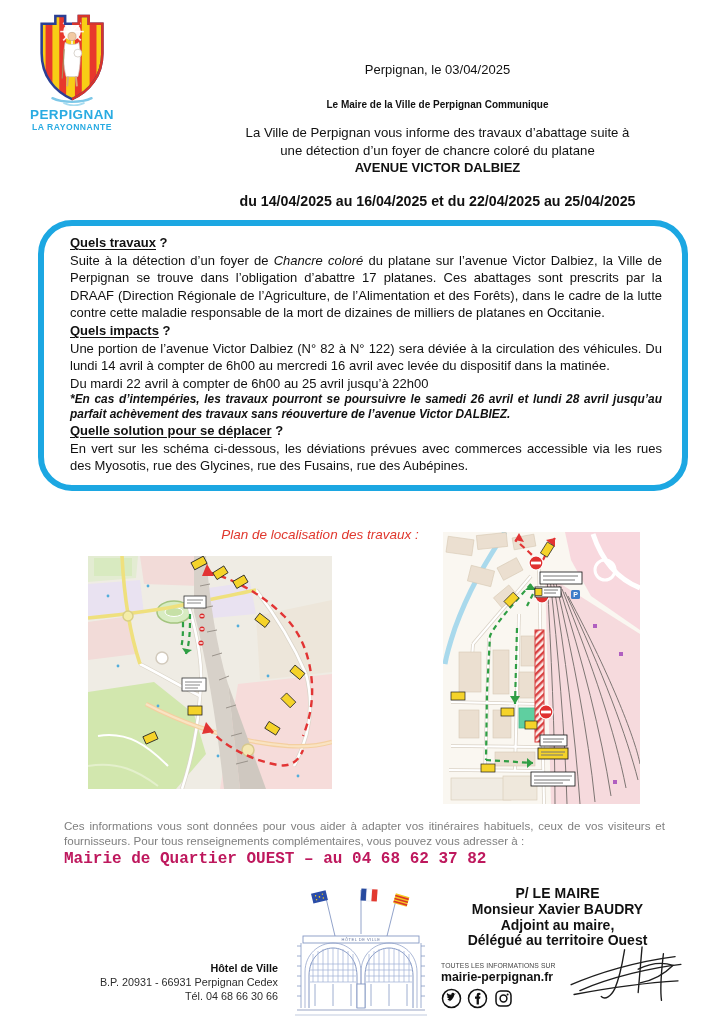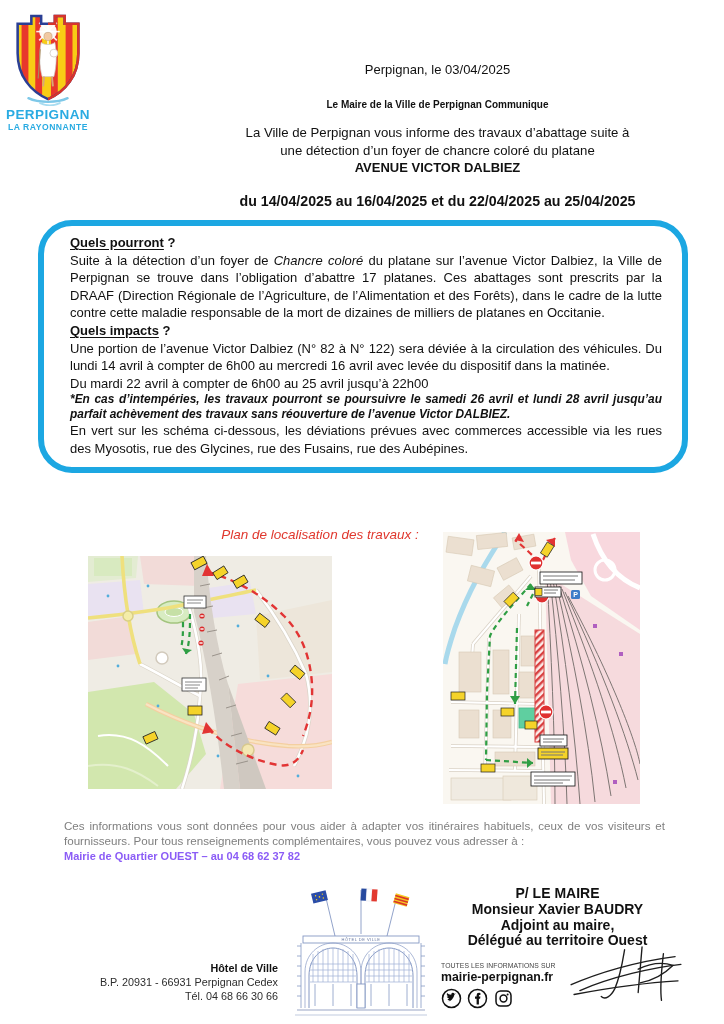--- a/index.html
+++ b/index.html
@@ -1,20 +1,20 @@
 <!DOCTYPE html>
 <html><head>
 <meta charset="utf-8">
 <style>
   html,body{margin:0;padding:0;background:#e8e8e8;}
   .page{position:relative;width:724px;height:1024px;background:#fff;margin:0 auto;
         font-family:"Liberation Sans",sans-serif;color:#111;overflow:hidden;}
   .abs{position:absolute;}
   
-  .logo{left:0;top:12px;width:96px;text-align:center;}
+  .logo{left:24px;top:12px;width:96px;text-align:center;}
   .logo svg{display:block;margin:0 auto;}
   .logo-name{font-size:13.5px;font-weight:bold;color:#29ABE2;letter-spacing:.4px;margin-top:1px;}
   .logo-sub{font-size:8.6px;font-weight:bold;color:#29ABE2;letter-spacing:.5px;}
   
   .dateline{left:180px;top:62px;width:515px;text-align:center;font-size:13px;}
   .comm-title{left:180px;top:99px;width:515px;text-align:center;font-size:10px;font-weight:bold;}
   .intro{left:180px;top:124px;width:515px;text-align:center;font-size:13.2px;line-height:17.6px;}
   .avenue{font-weight:bold;font-size:13px;text-align:center;}
   .dates{left:180px;top:193px;width:515px;text-align:center;font-weight:bold;font-size:14.2px;}
   
@@ -26,21 +26,21 @@
   .notice-box p.short{text-align:left;}
   .notice-box .note{font-size:11.9px;line-height:14.8px;font-style:italic;font-weight:bold;}
   
   .map-caption{left:120px;top:527px;width:400px;text-align:center;color:#E0382E;
                font-style:italic;font-size:13.5px;}
   .map-left{left:88px;top:556px;width:244px;height:233px;}
   .map-right{left:443px;top:532px;width:197px;height:272px;}
   
   .info{left:64px;top:819px;width:601px;}
   .info .g1{color:#7F7F7F;font-size:11.6px;line-height:14.8px;text-align:justify;margin:0;}
-  .info .contact{color:#8b5cf6;font-weight:bold;font-size:11px;margin:1px 0 1px 0;}
+  .info .contact{color:#be185d;font-weight:bold;font-size:16px;margin:1px 0 1px 0;font-family:Liberation Mono, monospace;}
   .info .thanks{color:#3C3C3C;font-style:italic;font-size:11.4px;line-height:14.2px;text-align:justify;margin:0;}
   
   .sig-block{left:440px;top:886px;width:235px;text-align:center;font-weight:bold;
              font-size:14px;line-height:15.8px;}
   .signature-svg{left:566px;top:942px;}
   .web-block{left:441px;top:962px;width:130px;}
   .small-caps{font-size:6.8px;color:#444;letter-spacing:.1px;}
   .site{font-size:12.3px;font-weight:bold;margin-top:1px;}
   .socials{display:flex;gap:5px;margin-top:4px;}
   
@@ -97,26 +97,27 @@
   <div class="abs dateline">Perpignan, le 03/04/2025</div>
   <div class="abs comm-title">Le Maire de la Ville de Perpignan Communique</div>
   <div class="abs intro">
     <div>La Ville de Perpignan vous informe des travaux d’abattage suite à</div>
     <div>une détection d’un foyer de chancre coloré du platane</div>
     <div class="avenue">AVENUE VICTOR DALBIEZ</div>
   </div>
   <div class="abs dates">du 14/04/2025 au 16/04/2025 et du 22/04/2025 au 25/04/2025</div>
 
   <div class="abs notice-box">
-    <h3><span class="u">Quels pourront</span><span> ?</span></h3>
+    <h3><span class="u">Quels travaux</span><span> ?</span></h3>
     <p><span>Suite à la détection d’un foyer de </span><i>Chancre coloré</i><span> du platane sur l’avenue Victor Dalbiez, la Ville de Perpignan se trouve dans l’obligation d’abattre 17 platanes. Ces abattages sont prescrits par la DRAAF (Direction Régionale de l’Agriculture, de l’Alimentation et des Forêts), dans le cadre de la lutte contre cette maladie responsable de la mort de dizaines de milliers de platanes en Occitanie.</span></p>
     <h3><span class="u">Quels impacts</span><span> ?</span></h3>
     <p>Une portion de l’avenue Victor Dalbiez (N° 82 à N° 122) sera déviée à la circulation des véhicules. Du lundi 14 avril à compter de 6h00 au mercredi 16 avril avec levée du dispositif dans la matinée.</p>
     <p class="short">Du mardi 22 avril à compter de 6h00 au 25 avril jusqu’à 22h00</p>
     <p class="note">*En cas d’intempéries, les travaux pourront se poursuivre le samedi 26 avril et lundi 28 avril jusqu’au parfait achèvement des travaux sans réouverture de l’avenue Victor DALBIEZ.</p>
+    <h3><span class="u">Quelle solution pour se déplacer</span><span> ?</span></h3>
     <p>En vert sur les schéma ci-dessous, les déviations prévues avec commerces accessible via les rues des Myosotis, rue des Glycines, rue des Fusains, rue des Aubépines.</p>
   </div>
 
   <div class="abs map-caption">Plan de localisation des travaux :</div>
 
   <svg class="abs map-left" viewBox="0 0 244 233">
     <rect width="244" height="233" fill="#EFECE4"></rect>
     <polygon points="0,0 50,0 48,22 0,26" fill="#E3ECD2"></polygon>
     <rect x="6" y="2" width="38" height="18" fill="#D8EAC0"></rect>
     <polygon points="52,0 118,0 112,30 56,28" fill="#F2DBD8"></polygon>

